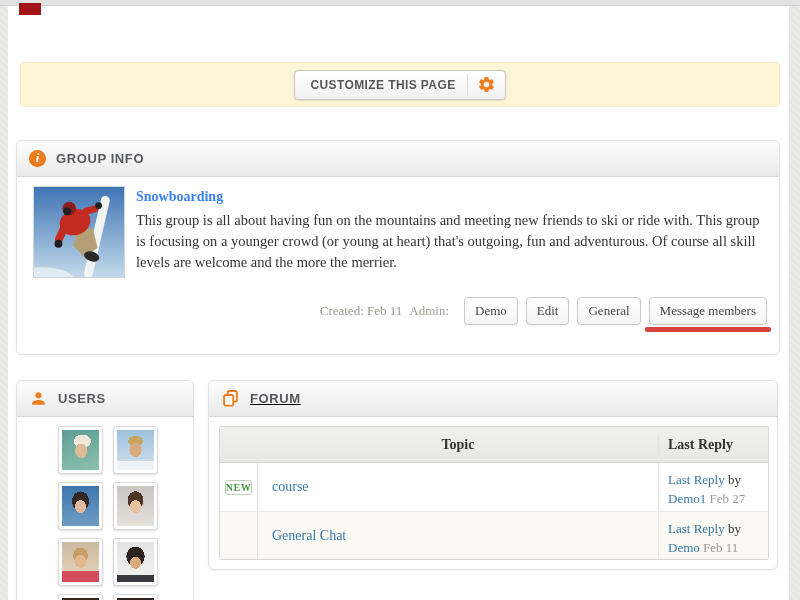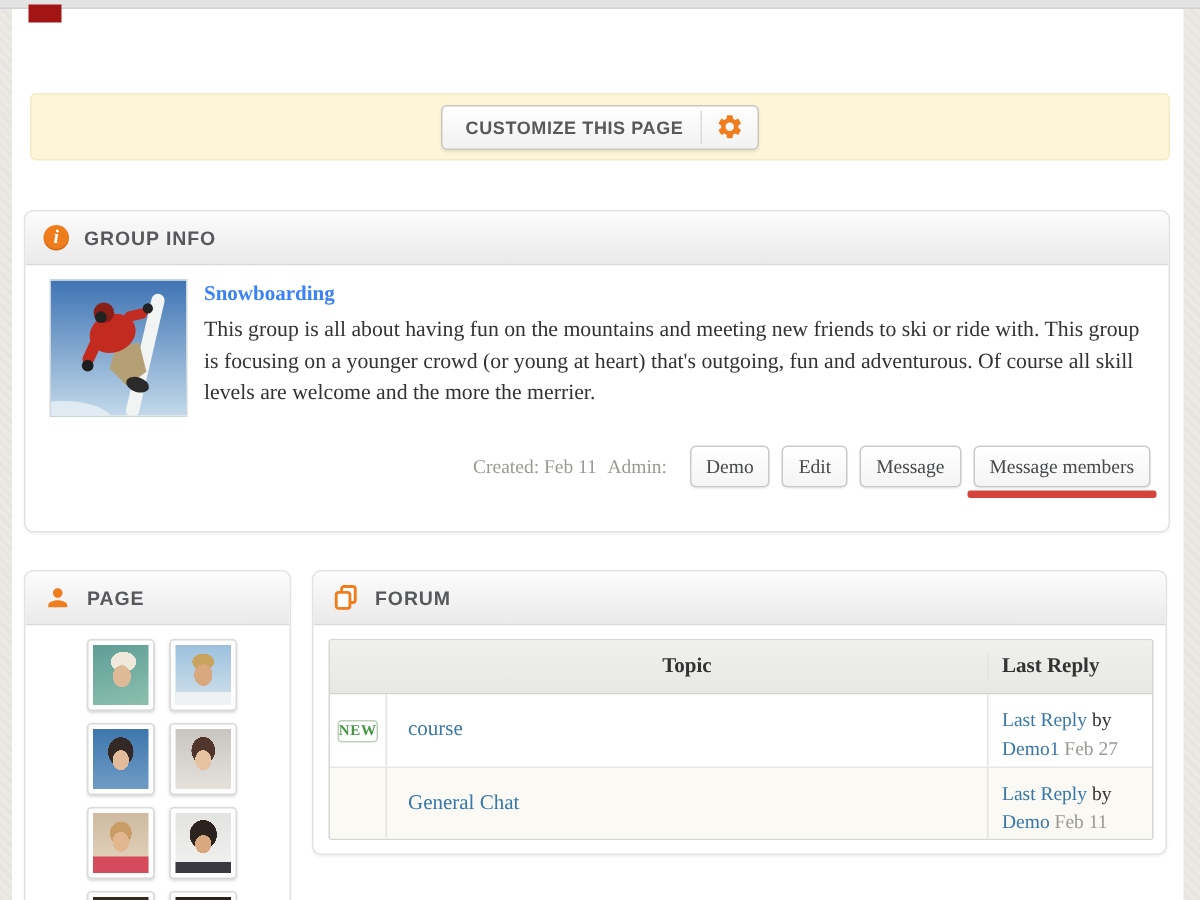--- a/index.html
+++ b/index.html
@@ -32,21 +32,21 @@
   
   .panel { position:absolute; background:#fff; border:1px solid #e2e2e0; border-radius:6px;
     box-shadow:0 1px 2px rgba(0,0,0,0.06); }
   .panel-header { height:36px; background:linear-gradient(#fcfcfc,#eaeaea);
     border-bottom:1px solid #d8d8d8; border-radius:6px 6px 0 0;
     display:flex; align-items:center; padding:0 12px; gap:10px; }
   .panel-header .ph-label { font-size:13px; font-weight:bold; color:#56585c; letter-spacing:0.6px; }
 
   .panel-group { left:16px; top:140px; width:764px; height:215px; }
   .panel-users { left:16px; top:380px; width:178px; height:240px; border-radius:6px 6px 0 0; }
-  .panel-forum { left:208px; top:380px; width:570px; height:190px; }
+  .panel-forum { left:208px; top:380px; width:570px; height:190px;text-decoration:underline; }
 
   .icon-info { width:17px; height:17px; border-radius:50%; background:#ef7c1d;
     color:#fff; font-family:"Liberation Serif",serif; font-style:italic; font-weight:bold;
     font-size:13px; line-height:16px; text-align:center; box-shadow:inset 0 -1px 1px rgba(0,0,0,0.15); }
   .icon-person, .icon-pages { width:19px; height:19px; display:block; }
 
   
   .group-photo { position:absolute; left:16px; top:45px; width:92px; height:92px;
     border:1px solid #cfd6da; }
   .group-photo svg { display:block; width:100%; height:100%; }
@@ -172,34 +172,34 @@
   <div class="group-text">
     <a class="group-title serif">Snowboarding</a>
     <div class="group-desc serif">This group is all about having fun on the mountains and meeting new friends to ski or ride with. This group is focusing on a younger crowd (or young at heart) that's outgoing, fun and adventurous. Of course all skill levels are welcome and the more the merrier.</div>
   </div>
 
   <div class="admin-row">
     <span class="meta-text serif">Created: Feb 11</span>
     <span class="meta-text serif">Admin:</span>
     <button class="mini-btn">Demo</button>
     <button class="mini-btn">Edit</button>
-    <button class="mini-btn">Message</button>
+    <button class="mini-btn">General</button>
     <button class="mini-btn">
       <span>Message members</span>
       <span class="annotation-underline"></span>
     </button>
   </div>
 </div>
 
 <div class="panel panel-users">
   <div class="panel-header">
     <svg class="icon-person" viewBox="0 0 24 24">
       <path fill="#ef7c1d" d="M12 12c2.21 0 4-1.79 4-4s-1.79-4-4-4-4 1.79-4 4 1.79 4 4 4zm0 2c-2.67 0-8 1.34-8 4v2h16v-2c0-2.66-5.33-4-8-4z"></path>
     </svg>
-    <span class="ph-label">PAGE</span>
+    <span class="ph-label">USERS</span>
   </div>
   <div class="avatar-grid">
     <div class="avatar-card">
         <div class="ph av1"></div>
       </div>
     <div class="avatar-card">
         <div class="ph av2"></div>
       </div>
     <div class="avatar-card">
         <div class="ph av3"></div>

